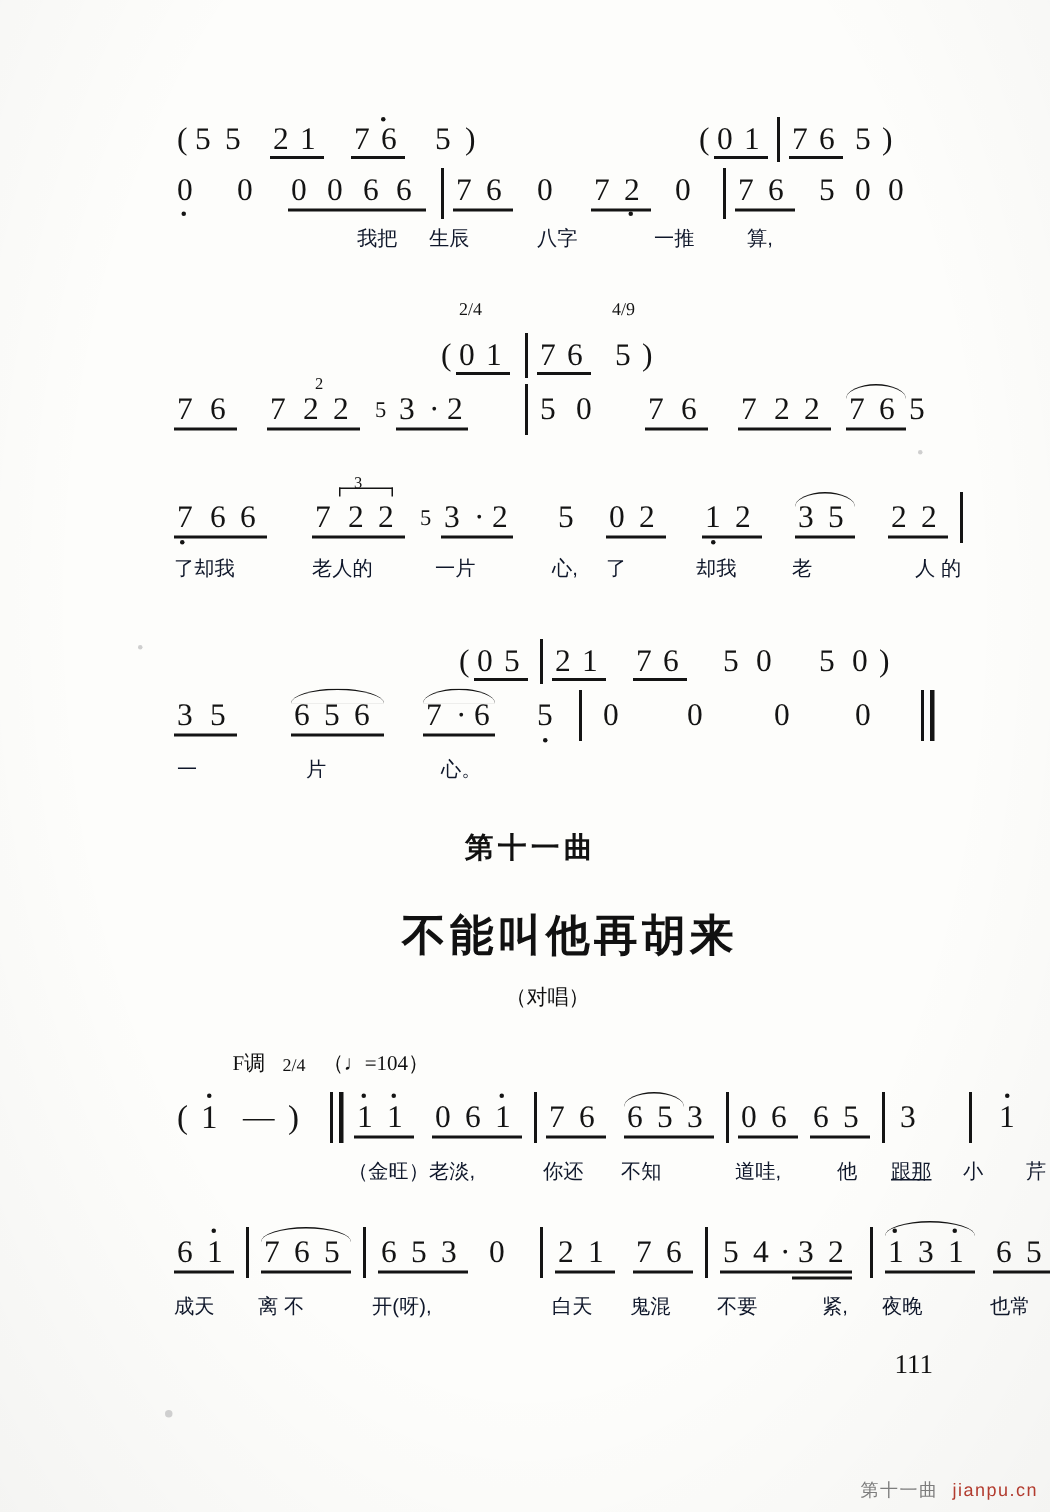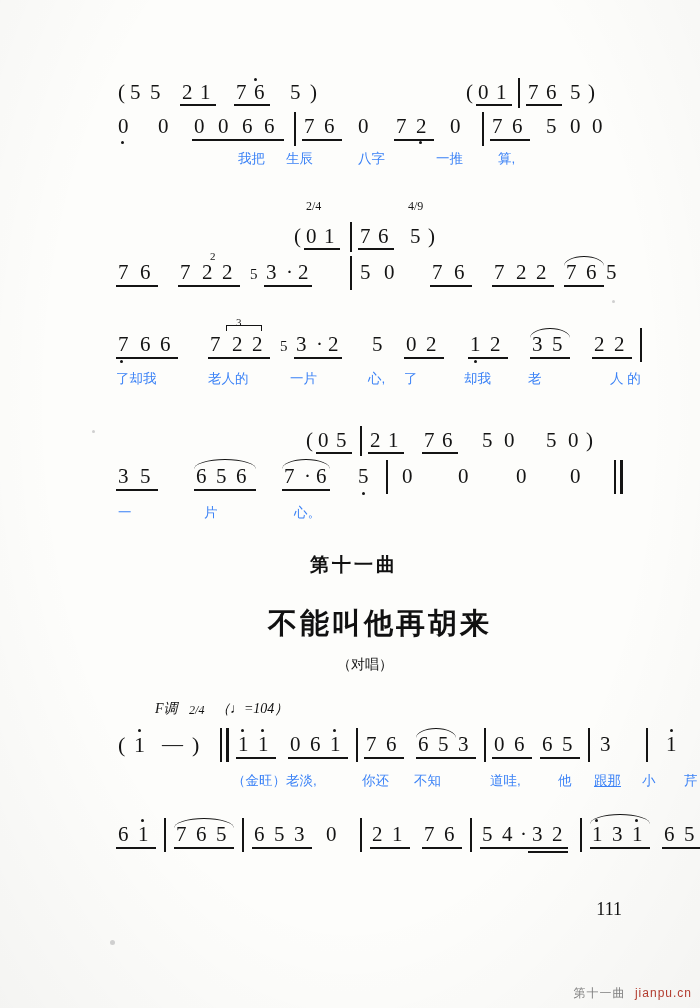--- a/index.html
+++ b/index.html
@@ -43,21 +43,21 @@
     font-family: "Liberation Serif", serif;
     font-size: 21px;
     letter-spacing: 0;
   }
   .lyr {
     position: relative;
     height: 26px;
     white-space: nowrap;
     font-family: "Liberation Sans", sans-serif;
     font-size: 13.5px;
-    color: #3b82f6;
+    color: #0f172a;
   }
   .n {
     position: absolute;
     font-size: 21px;
     line-height: 21px;
     font-family: "Liberation Serif", serif;
   }
   .n.big { font-size: 22px; }
   .sm { font-size: 15px; }
   .ly {
@@ -153,21 +153,20 @@
     color: #111;
   }
   .tempo {
     position: absolute;
     left: 155px;
     top: 700px;
     font-family: "Liberation Serif", serif;
     font-size: 14px;
     color: #111;
     white-space: nowrap;
-    font-style: italic;
   }
   .tempo .frac {
     display: inline-block;
     font-size: 12px;
     transform: translateY(1px);
   }
   .pageno {
     position: absolute;
     right: 78px;
     bottom: 88px;
@@ -520,20 +519,31 @@
       <span class="n" style="left:514px;top:6px;">1</span>
       <span class="dot-up" style="left:517px;top:1px;"></span>
       <span class="beam" style="left:472px;top:29px;width:60px;"></span>
       <span class="slur" style="left:472px;top:-4px;width:60px;"></span>
       <span class="n" style="left:546px;top:6px;">6</span>
       <span class="n" style="left:566px;top:6px;">5</span>
       <span class="beam" style="left:544px;top:29px;width:40px;"></span>
 
     </div>
 
+    <div class="lyr">
+      <span class="ly" style="left:-2px;">成天</span>
+      <span class="ly" style="left:54px;">离 不</span>
+      <span class="ly" style="left:130px;">开(呀),</span>
+      <span class="ly" style="left:250px;">白天</span>
+      <span class="ly" style="left:302px;">鬼混</span>
+      <span class="ly" style="left:360px;">不要</span>
+      <span class="ly" style="left:430px;">紧,</span>
+      <span class="ly" style="left:470px;">夜晚</span>
+      <span class="ly" style="left:542px;">也常</span>
+    </div>
   </div>
 
   <div class="pageno">111</div>
 
   <div class="watermark">
     <span class="cn">第十一曲</span>
     <span class="en" style="margin-left:5px;">jianpu.cn</span>
   </div>
 
   <span class="speck" style="left:110px;top:940px;width:5px;height:5px;"></span>

